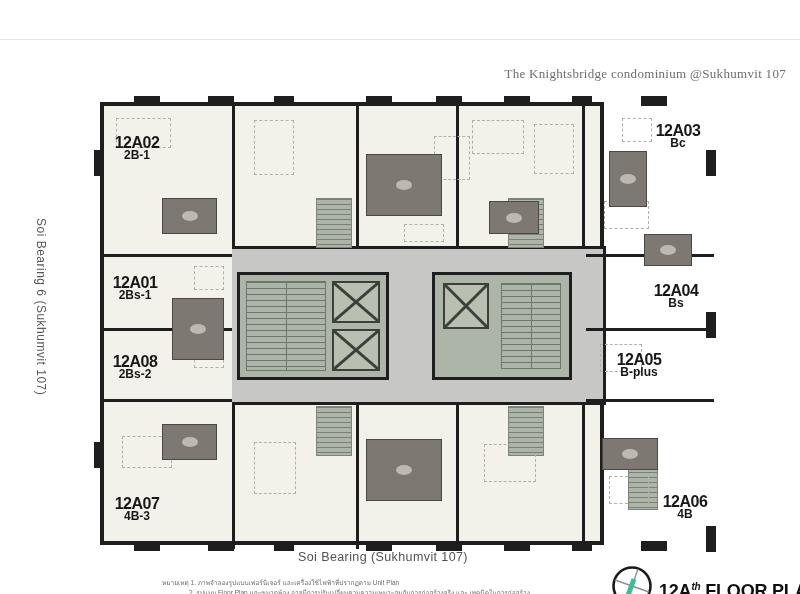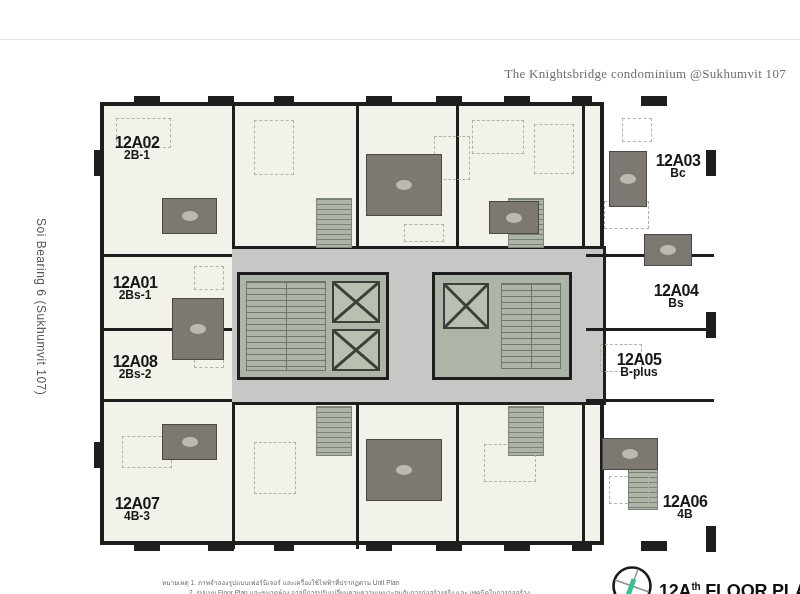--- a/index.html
+++ b/index.html
@@ -57,21 +57,21 @@
         display:flex;flex-direction:column;align-items:center;justify-content:center;gap:1px;}
   .logo-name{font-family:"Liberation Serif",serif;color:#f4f2ee;font-size:13px;letter-spacing:.8px;}
   .logo-tag{color:#a9a6a0;font-size:4.5px;letter-spacing:1.2px;}
 
   .notes{position:absolute;left:162px;top:538px;width:430px;font-size:6.5px;line-height:10px;
         color:#6a6a6a;}
   .notes .l2{padding-left:27px;}
 
   .planlabel{position:absolute;left:608px;top:522px;display:flex;align-items:center;gap:3px;}
   .pl-title{font-size:18px;font-weight:bold;color:#101010;letter-spacing:-.2px;white-space:nowrap;}
-  .pl-title sup{font-size:10px;}
+  .pl-title sup{font-size:10px;font-style:italic;}
 </style>
 </head>
 <body>
 
 <div class="page">
 
   <div class="header-title">The Knightsbridge condominium @Sukhumvit 107</div>
 
   <div class="road-left">Soi Bearing 6 (Sukhumvit 107)</div>
 
@@ -113,21 +113,21 @@
       <div class="utype">2Bs-1</div>
     </div>
     <div class="unit" style="left:31px;top:261px">
       <div class="ucode">12A08</div>
       <div class="utype">2Bs-2</div>
     </div>
     <div class="unit" style="left:33px;top:403px">
       <div class="ucode">12A07</div>
       <div class="utype">4B-3</div>
     </div>
-    <div class="unit" style="left:574px;top:60px">
+    <div class="unit" style="left:574px;top:30px">
       <div class="ucode">12A03</div>
       <div class="utype">Bc</div>
     </div>
     <div class="unit" style="left:572px;top:190px">
       <div class="ucode">12A04</div>
       <div class="utype">Bs</div>
     </div>
     <div class="unit" style="left:535px;top:259px">
       <div class="ucode">12A05</div>
       <div class="utype">B-plus</div>
@@ -217,20 +217,21 @@
       <div class="furn" style="left: 300px; top: 118px; width: 40px; height: 18px;"></div>
       <div class="furn" style="left: 500px; top: 95px; width: 45px; height: 28px;"></div>
       <div class="furn" style="left: 496px; top: 238px; width: 42px; height: 28px;"></div>
       <div class="furn" style="left: 18px; top: 330px; width: 50px; height: 32px;"></div>
       <div class="furn" style="left: 150px; top: 336px; width: 42px; height: 52px;"></div>
       <div class="furn" style="left: 380px; top: 338px; width: 52px; height: 38px;"></div>
       <div class="furn" style="left: 505px; top: 370px; width: 40px; height: 28px;"></div>
       <div class="furn" style="left: 330px; top: 30px; width: 36px; height: 44px;"></div>
     </div>
 
+  <div class="road-bottom">Soi Bearing  (Sukhumvit 107)</div>
 
 
   <div class="notes">
     <div class="l1">หมายเหตุ  1. ภาพจำลองรูปแบบเฟอร์นิเจอร์ และเครื่องใช้ไฟฟ้าที่ปรากฏตาม Unit Plan</div>
     <div class="l2">2. รูปแบบ Floor Plan และขนาดห้อง อาจมีการปรับเปลี่ยนตามความเหมาะสมกับการก่อสร้างจริง และ เทคนิคในการก่อสร้าง</div>
   </div>
 
   <div class="planlabel">
     <svg width="48" height="58" viewBox="0 0 48 58">
       <circle cx="24" cy="24" r="18.5" fill="#ffffff" stroke="#1a1a1a" stroke-width="2.6"></circle>

